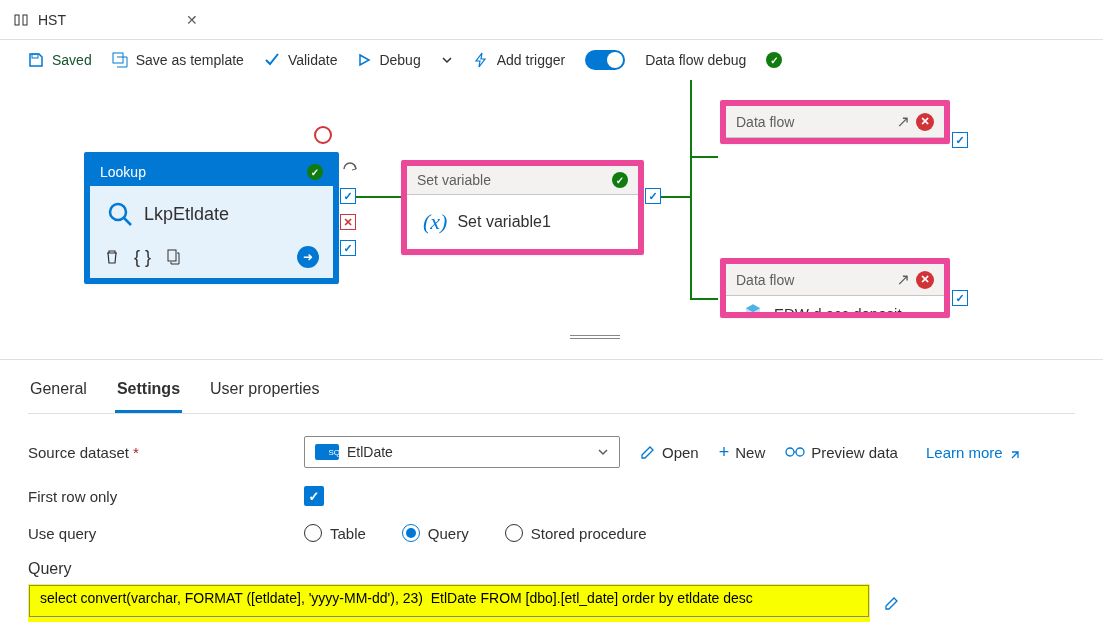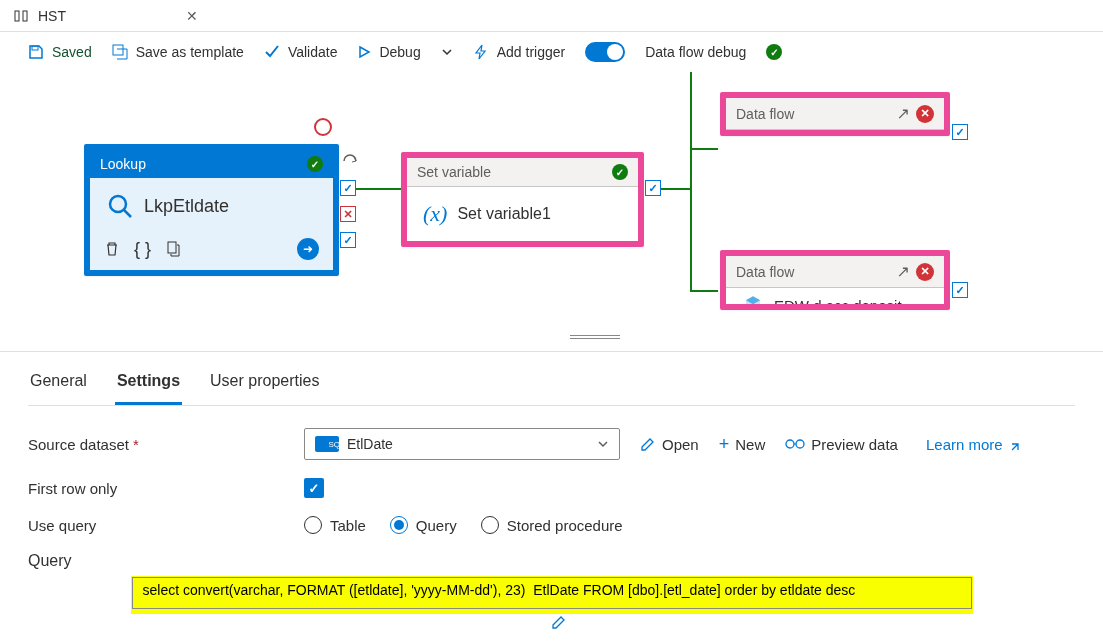--- a/index.html
+++ b/index.html
@@ -1,19 +1,19 @@
 <!DOCTYPE html>
 <html><head>
 <meta charset="utf-8">
 <style>
 * { box-sizing: border-box; margin: 0; padding: 0; font-family: "Segoe UI", -apple-system, sans-serif; }
 body { background: #fff; color: #323130; width: 1103px; height: 641px; overflow: hidden; }
 
 
-.tab-bar { display: flex; align-items: center; border-bottom: 1px solid #e1dfdd; height: 32px; padding-left: 6px; }
+.tab-bar { display: flex; align-items: center; border-bottom: 1px solid #e1dfdd; height: 40px; padding-left: 6px; }
 .tab { display: flex; align-items: center; gap: 10px; padding: 4px 8px; font-size: 14px; }
 .tab-close { cursor: pointer; font-size: 14px; color: #605e5c; }
 
 
 .toolbar { display: flex; align-items: center; gap: 20px; padding: 10px 28px; font-size: 14px; }
 .toolbar-item { display: flex; align-items: center; gap: 8px; color: #323130; cursor: pointer; }
 .toolbar-item.disabled { color: #14532d; cursor: default; }
 .toggle { width: 40px; height: 20px; background: #0078d4; border-radius: 10px; position: relative; }
 .toggle::after { content:""; position:absolute; right:2px; top:2px; width:16px; height:16px; background:#fff; border-radius:50%; }
 .green-check-circle { width:16px; height:16px; background:#107c10; border-radius:50%; display:inline-flex; align-items:center; justify-content:center; color:#fff; font-size:10px; font-weight:bold; }
@@ -57,21 +57,21 @@
 .prop-tab.active { font-weight:600; border-bottom:3px solid #0078d4; }
 
 .form-row { display:flex; align-items:center; margin-bottom:18px; font-size:15px; }
 .form-label { width:276px; }
 .req { color:#a4262c; }
 .select-box { width:316px; height:32px; border:1px solid #8a8886; border-radius:2px; display:flex; align-items:center; justify-content:space-between; padding:0 10px; font-size:14px; }
 .action-link { display:inline-flex; align-items:center; gap:6px; margin-left:20px; color:#323130; cursor:pointer; font-size:15px; }
 .link-blue { color:#0078d4; cursor:pointer; }
 
 .checkbox { width:20px; height:20px; background:#0078d4; display:inline-flex; align-items:center; justify-content:center; color:#fff; font-size:13px; font-weight:bold; border-radius:2px; }
-.radio-group { display:flex; gap:24px; align-items:center; }
+.radio-group { display:flex; gap:36px; align-items:center; }
 .radio { width:18px; height:18px; border:1px solid #323130; border-radius:50%; display:inline-flex; align-items:center; justify-content:center; }
 .radio.sel { border-color:#0078d4; }
 .radio.sel::after { content:""; width:10px; height:10px; background:#0078d4; border-radius:50%; }
 .radio-item { display:flex; align-items:center; gap:8px; font-size:15px; }
 
 .query-box { position:relative; width:840px; }
 .query-input { width:100%; height:32px; border:1px solid #8a8886; padding:4px 10px; font-size:14px; background:#faff00; resize:none; font-family:inherit; }
 .highlight-wrap { background:#faff00; padding:1px; display:inline-block; }
 .edit-pen { color:#0078d4; margin-left:14px; }
 
@@ -294,21 +294,21 @@
         </label>
       <label class="radio-item">
           <span class="radio"></span>
           <span>Stored procedure</span>
         </label>
     </div>
   </div>
 
   <div>
     <div style="margin-bottom:6px;">Query</div>
-    <div style="display:flex; align-items:center;flex-direction:column;">
+    <div style="display:flex; align-items:center;">
       <span class="highlight-wrap">
         <div class="query-box">
           <textarea class="query-input" style="">select convert(varchar, FORMAT ([etldate], 'yyyy-MM-dd'), 23)  EtlDate FROM [dbo].[etl_date] order by etldate desc</textarea>
         </div>
       </span>
       <span class="edit-pen">
         <svg width="16" height="16" viewBox="0 0 16 16">
             <path d="M2 11l8-8 3 3-8 8H2z" fill="none" stroke="#0078d4" stroke-width="1.3"></path>
           </svg>
       </span>

